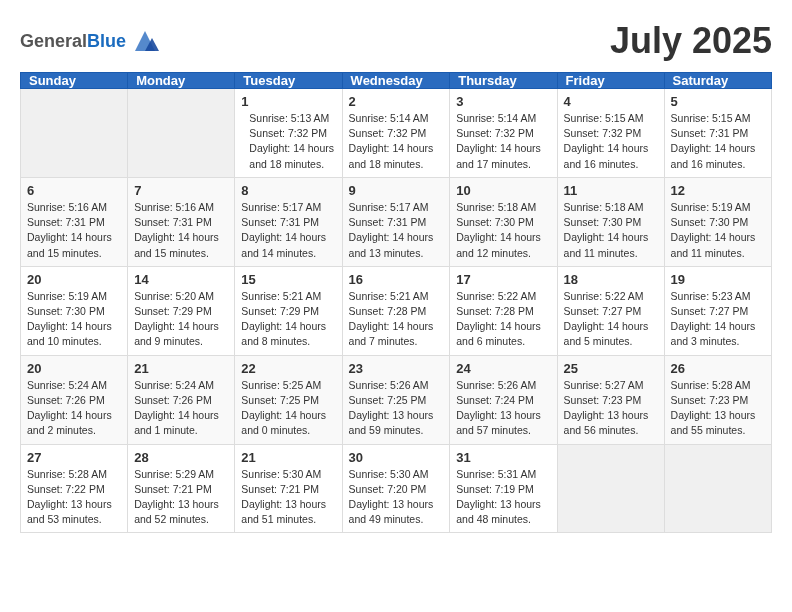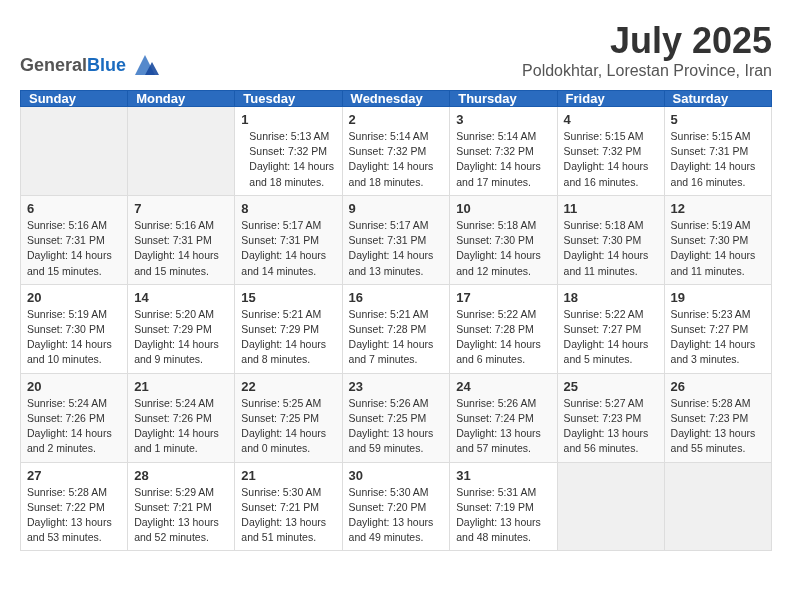--- a/index.html
+++ b/index.html
@@ -6,21 +6,21 @@
     body {
       font-family: Arial, sans-serif;
       background: #fff;
       width: 792px;
       min-height: 612px;
       padding: 20px;
     }
     .header-section {
       display: flex;
       justify-content: space-between;
-      align-items: flex-end;
+      align-items: center;
       margin-bottom: 10px;
     }
     .logo {
       display: flex;
       align-items: center;
     }
     .logo-text-general {
       font-size: 18px;
       font-weight: bold;
       color: #555;
@@ -97,21 +97,20 @@
     <div>
       <span class="logo-text-general">General</span><span class="logo-text-blue">Blue</span>
     </div>
     <svg class="logo-icon" viewBox="0 0 30 30">
       <polygon points="5,25 15,5 25,25" fill="#2a6bbf" opacity="0.8"></polygon>
       <polygon points="15,25 22,12 29,25" fill="#1a4a9f" opacity="0.9"></polygon>
     </svg>
   </div>
   <div class="title-section">
     <div class="month-title">July 2025</div>
-    <div class="location-title">Poldokhtar, Lorestan Province, Iran</div>
   </div>
 </div>
 
 <table class="calendar-table">
   <thead>
     <tr>
     <th>Sunday</th>
         <th>Monday</th>
         <th>Tuesday</th>
         <th>Wednesday</th>

